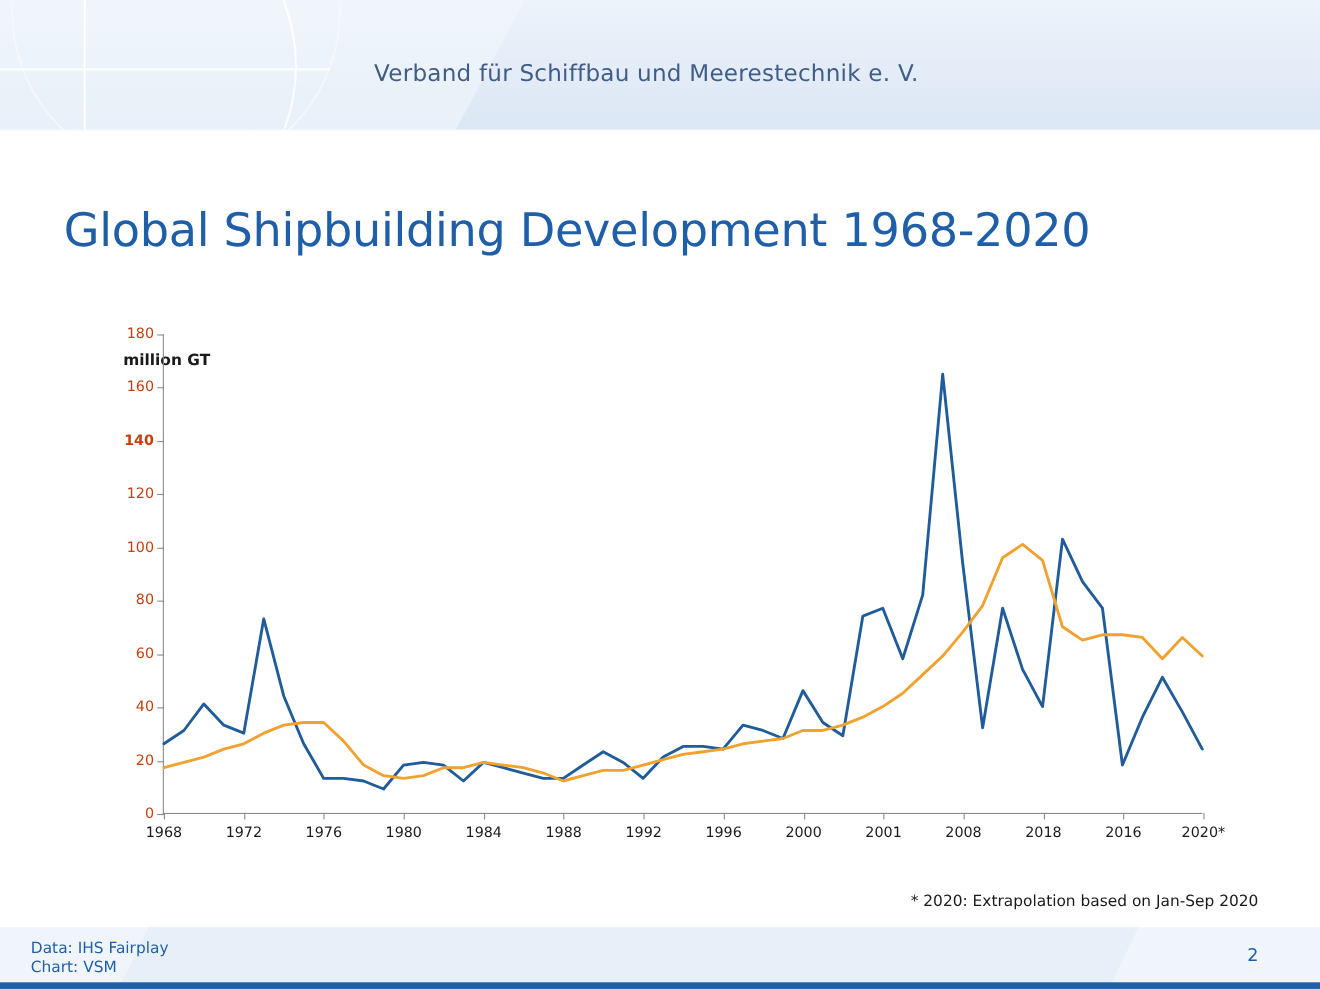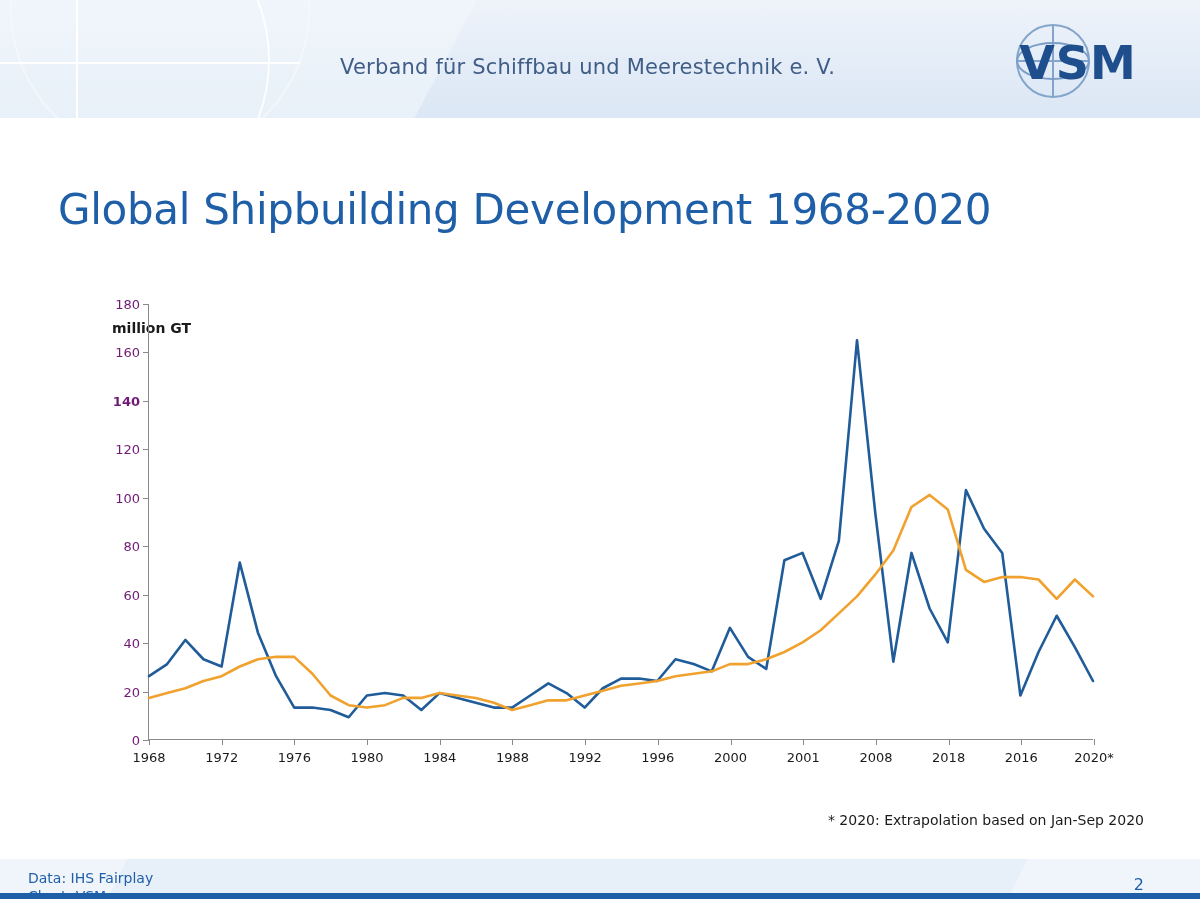--- a/index.html
+++ b/index.html
@@ -153,21 +153,21 @@
     border-left: 1px solid #8a8a8a;
     border-bottom: 1px solid #8a8a8a;
     box-sizing: border-box;
   }
   .tick-y {
     position: absolute;
     right: 100%;
     transform: translateY(-50%);
     padding-right: 9px;
     font-size: 13px;
-    color: #701a75;
+    color: #c2410c;
     white-space: nowrap;
   }
   .tick-y-mark {
     position: absolute;
     right: 100%;
     width: 6px;
     height: 1px;
     background: #8a8a8a;
   }
   .tick-x {
@@ -212,21 +212,21 @@
     position: absolute;
     right: 56px; top: 812px;
     font-size: 14px;
     color: #1a1a1a;
   }
 
   
   .footer {
     position: absolute;
     left: 0; bottom: 0;
-    width: 1200px; height: 40px;
+    width: 1200px; height: 56px;
     background: #f0f5fb;
     overflow: hidden;
   }
   .footer-accent {
     position: absolute;
     left: 0; bottom: 0;
     width: 1200px; height: 6px;
     background: #1f5fa8;
   }
   .footer-sweep {
@@ -258,25 +258,20 @@
 <div class="header">
   <div class="header-bg">
     <div class="hdr-band"></div>
     <div class="hdr-sweep"></div>
     <div class="hdr-globe"></div>
     <div class="hdr-globe g2"></div>
     <div class="hdr-cross-v"></div>
     <div class="hdr-cross-h"></div>
   </div>
   <div class="header-title">Verband für Schiffbau und Meerestechnik e. V.</div>
-  <div class="logo">
-    <div class="logo-globe"></div>
-    <div class="logo-ellipse"></div>
-    <div class="logo-text">VSM</div>
-  </div>
 </div>
 
 <div class="slide-title">Global Shipbuilding Development 1968-2020</div>
 
 <div class="chart-wrap">
   <div class="unit-label">million GT</div>
 
   <div class="plot" id="plot">
     <svg class="series-svg" id="series-svg" viewBox="0 0 945 436" preserveAspectRatio="none">
         <polyline points="0.00,373.02 18.17,360.91 36.35,336.69 54.52,356.07 72.69,363.33 90.87,259.18 109.04,329.42 127.21,373.02 145.38,404.51 163.56,404.51 181.73,406.93 199.90,414.20 218.08,392.40 236.25,389.98 254.42,392.40 272.60,406.93 290.77,389.98 308.94,394.82 327.12,399.67 345.29,404.51 363.46,404.51 381.63,392.40 399.81,380.29 417.98,389.98 436.15,404.51 454.33,385.13 472.50,375.44 490.67,375.44 508.85,377.87 527.02,356.07 545.19,360.91 563.37,368.18 581.54,324.58 599.71,353.64 617.88,365.76 636.06,256.76 654.23,249.49 672.40,295.51 690.58,237.38 708.75,36.33 726.92,208.31 745.10,358.49 763.27,249.49 781.44,305.20 799.62,339.11 817.79,186.51 835.96,225.27 854.13,249.49 872.31,392.40 890.48,348.80 908.65,312.47 926.83,343.96 945.00,377.87" fill="none" stroke="#1f5c99" stroke-width="2.6" stroke-linejoin="round" stroke-linecap="round" vector-effect="non-scaling-stroke"></polyline>

